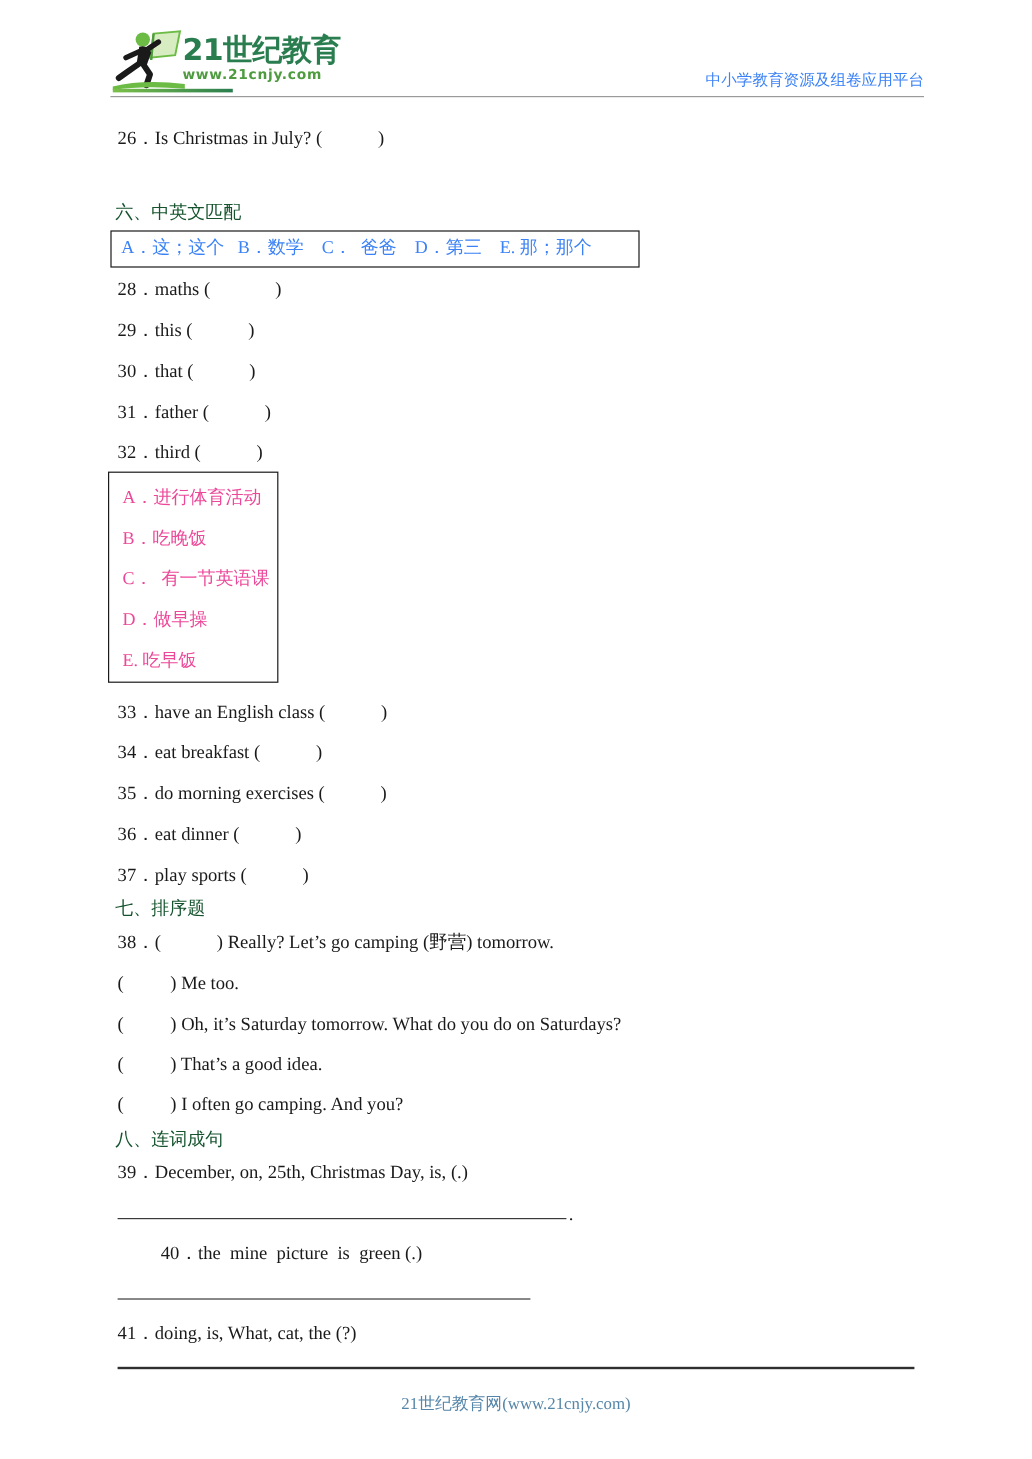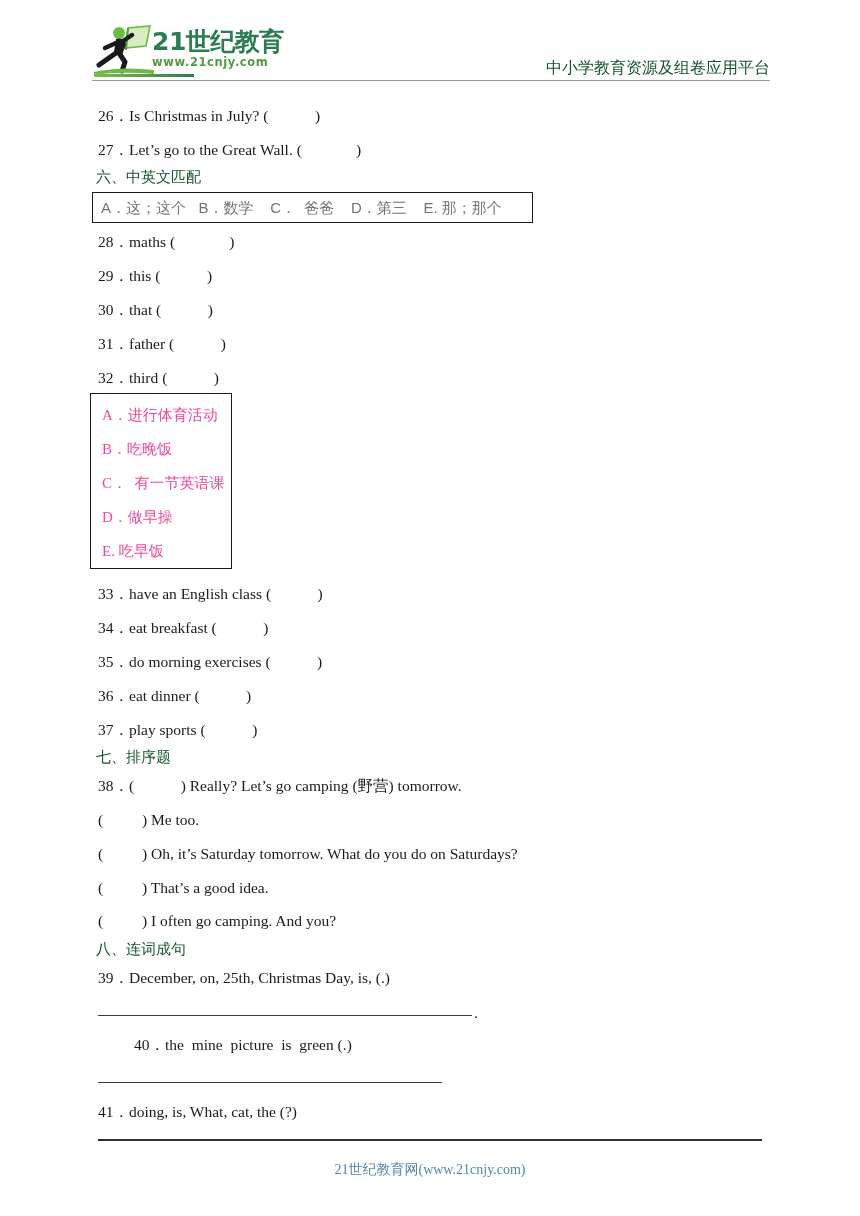--- a/index.html
+++ b/index.html
@@ -77,22 +77,22 @@
     top: 50px;
     width: 100px;
     height: 3px;
     background: linear-gradient(to right, #7cc04a, #2a7d4f);
   }
   .header-tagline {
     position: absolute;
     right: 0px;
     top: 36px;
     font-family: "DejaVu Sans", sans-serif;
-    font-size: 16px;
-    color: #14532d;
+    font-size: 13px;
+    color: #3b82f6;
     white-space: nowrap;
   }
   .header-rule {
     position: absolute;
     left: 92px;
     top: 80px;
     width: 678px;
     height: 1px;
     background: #9a9a9a;
   }
@@ -123,25 +123,25 @@
     top: 192px;
     width: 441px;
     height: 31px;
     border: 1px solid #1a1a1a;
     box-sizing: border-box;
   }
   .opt-box-h .inner {
     position: absolute;
     left: 8px;
     top: 4px;
-    font-family: Liberation Sans, sans-serif;
+    font-family: Liberation Serif, serif;
     font-size: 15px;
     white-space: pre;
     line-height: 21px;
-    color: #737373;
+    color: #3b82f6;
   }
 
   .opt-box-v {
     position: absolute;
     left: 90px;
     top: 393px;
     width: 142px;
     height: 176px;
     border: 1px solid #1a1a1a;
     box-sizing: border-box;
@@ -226,21 +226,20 @@
 
       <div class="logo-underbar"></div>
     </div>
 
     <div class="header-tagline">中小学教育资源及组卷应用平台</div>
   </div>
   <div class="header-rule"></div>
 
   <div class="q" style="left:98px; top:106px;"><span>26．</span><span>Is Christmas in July? (            )</span></div>
 
-  <div class="q" style="left:98px; top:140px;"><span>27．</span><span>Let’s go to the Great Wall. (              )</span></div>
 
   <div class="sec-title" style="left:96px; top:167px;">六、中英文匹配</div>
 
   <div class="opt-box-h">
     <div class="inner">A．这；这个   B．数学    C．  爸爸    D．第三    E. 那；那个</div>
   </div>
 
   <div class="q" style="left:98px; top:232px;"><span>28．</span><span>maths (              )</span></div>
 
   <div class="q" style="left:98px; top:266px;"><span>29．</span><span>this (            )</span></div>

